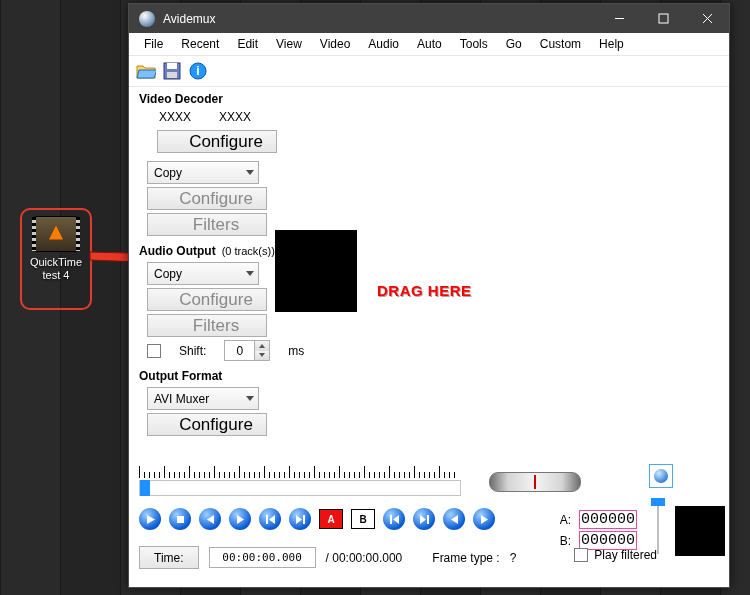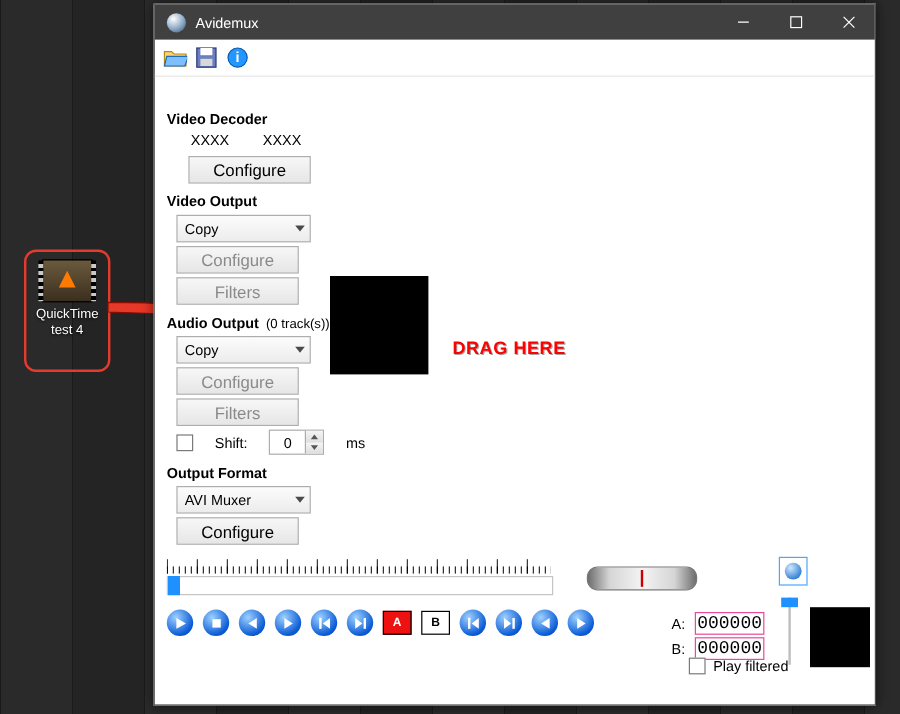--- a/index.html
+++ b/index.html
@@ -31,21 +31,21 @@
 #menubar .mi{padding:3px 9px;font-size:12px;}
 
 #toolbar{height:30px;display:flex;align-items:center;padding:0 6px;gap:4px;border-bottom:1px solid #e6e6e6;}
 .tb-icon{width:22px;height:22px;display:flex;align-items:center;justify-content:center;}
 
 #body{position:absolute;top:84px;bottom:0;left:0;right:0;}
 .sec-title{font-weight:700;font-size:12px;margin:4px 0 4px 10px;}
 .sec{margin:0 0 8px 10px;}
 .sub{margin-left:18px;}
 .row2{display:flex;gap:28px;margin:4px 0 6px 20px;font-size:12px;}
-.btn{width:100px;height:21px;background:linear-gradient(#f7f7f7,#e6e6e6);border:1px solid #adadad;font-size:14px;display:flex;align-items:center;justify-content:center;margin:3px 0;}
+.btn{width:100px;height:21px;background:linear-gradient(#f7f7f7,#e6e6e6);border:1px solid #adadad;font-size:17px;display:flex;align-items:center;justify-content:center;margin:3px 0;padding-left:18px;}
 .btn.disabled{color:#8a8a8a;}
 .combo{width:100px;height:21px;border:1px solid #adadad;background:linear-gradient(#fcfcfc,#ececec);display:flex;align-items:center;justify-content:space-between;padding:0 4px 0 6px;font-size:12px;margin:1px 0;}
 .combo .arr{width:0;height:0;border-left:4px solid transparent;border-right:4px solid transparent;border-top:5px solid #4a4a4a;}
 .shiftrow{display:flex;align-items:center;gap:18px;margin:3px 0;}
 .chk{width:12px;height:12px;border:1px solid #7a7a7a;background:#fff;display:inline-block;}
 .spin{width:44px;height:19px;border:1px solid #adadad;display:flex;align-items:center;}
 .spin .val{flex:1;text-align:center;font-size:12px;}
 .spin .sbtns{width:14px;height:100%;display:flex;flex-direction:column;border-left:1px solid #adadad;}
 .spin .sbtns div{flex:1;background:linear-gradient(#f4f4f4,#dedede);display:flex;align-items:center;justify-content:center;}
 .spin .tri{width:0;height:0;border-left:3px solid transparent;border-right:3px solid transparent;}
@@ -124,20 +124,33 @@
           </svg>
         </div>
       <div class="tb-btn">
           <svg viewBox="0 0 11 11">
             <line x1="1" y1="1" x2="10" y2="10" stroke="#fff" stroke-width="1"></line>
             <line x1="10" y1="1" x2="1" y2="10" stroke="#fff" stroke-width="1"></line>
           </svg>
         </div>
     </div>
 
+    <div id="menubar">
+      <div class="mi">File</div>
+      <div class="mi">Recent</div>
+      <div class="mi">Edit</div>
+      <div class="mi">View</div>
+      <div class="mi">Video</div>
+      <div class="mi">Audio</div>
+      <div class="mi">Auto</div>
+      <div class="mi">Tools</div>
+      <div class="mi">Go</div>
+      <div class="mi">Custom</div>
+      <div class="mi">Help</div>
+    </div>
 
     <div id="toolbar">
       <div class="tb-icon">
         <svg width="20" height="18" viewBox="0 0 20 18">
             <path d="M1 4h6l2 2h10v10H1z" fill="#ffd66b" stroke="#b58a1a"></path>
             <path d="M3 8h18l-3 8H1z" fill="#7ec0ff" stroke="#1e6bb8"></path>
           </svg>
       </div>
       <div class="tb-icon">
         <svg width="18" height="18" viewBox="0 0 18 18">
@@ -160,21 +173,20 @@
       <div class="sec">
         <div class="row2">
           <span>XXXX</span>
           <span>XXXX</span>
         </div>
         <div class="sub">
             <div class="btn">Configure</div>
           </div>
       </div>
 
-      <div class="sec-title">Video Output</div>
       <div class="sec sub">
         <div class="combo">
             <span>Copy</span>
             <span class="arr"></span>
           </div>
         <div class="btn disabled">Configure</div>
         <div class="btn disabled">Filters</div>
       </div>
 
       <div class="sec-title" style="display:flex;gap:6px;align-items:baseline">
@@ -303,16 +315,23 @@
         <span class="chk"></span>
         <span>Play filtered</span>
       </div>
 
       <div id="vslider">
           <div class="rail"></div>
           <div class="knob"></div>
         </div>
       <div id="preview"></div>
 
+      <div id="bottombar">
+        <div class="gbtn">Time:</div>
+        <div class="timefield">00:00:00.000</div>
+        <span>/ 00:00:00.000</span>
+        <span style="margin-left:20px">Frame type :</span>
+        <span>?</span>
+      </div>
 
     </div>
   </div>
 </div>
 
 </body></html>

